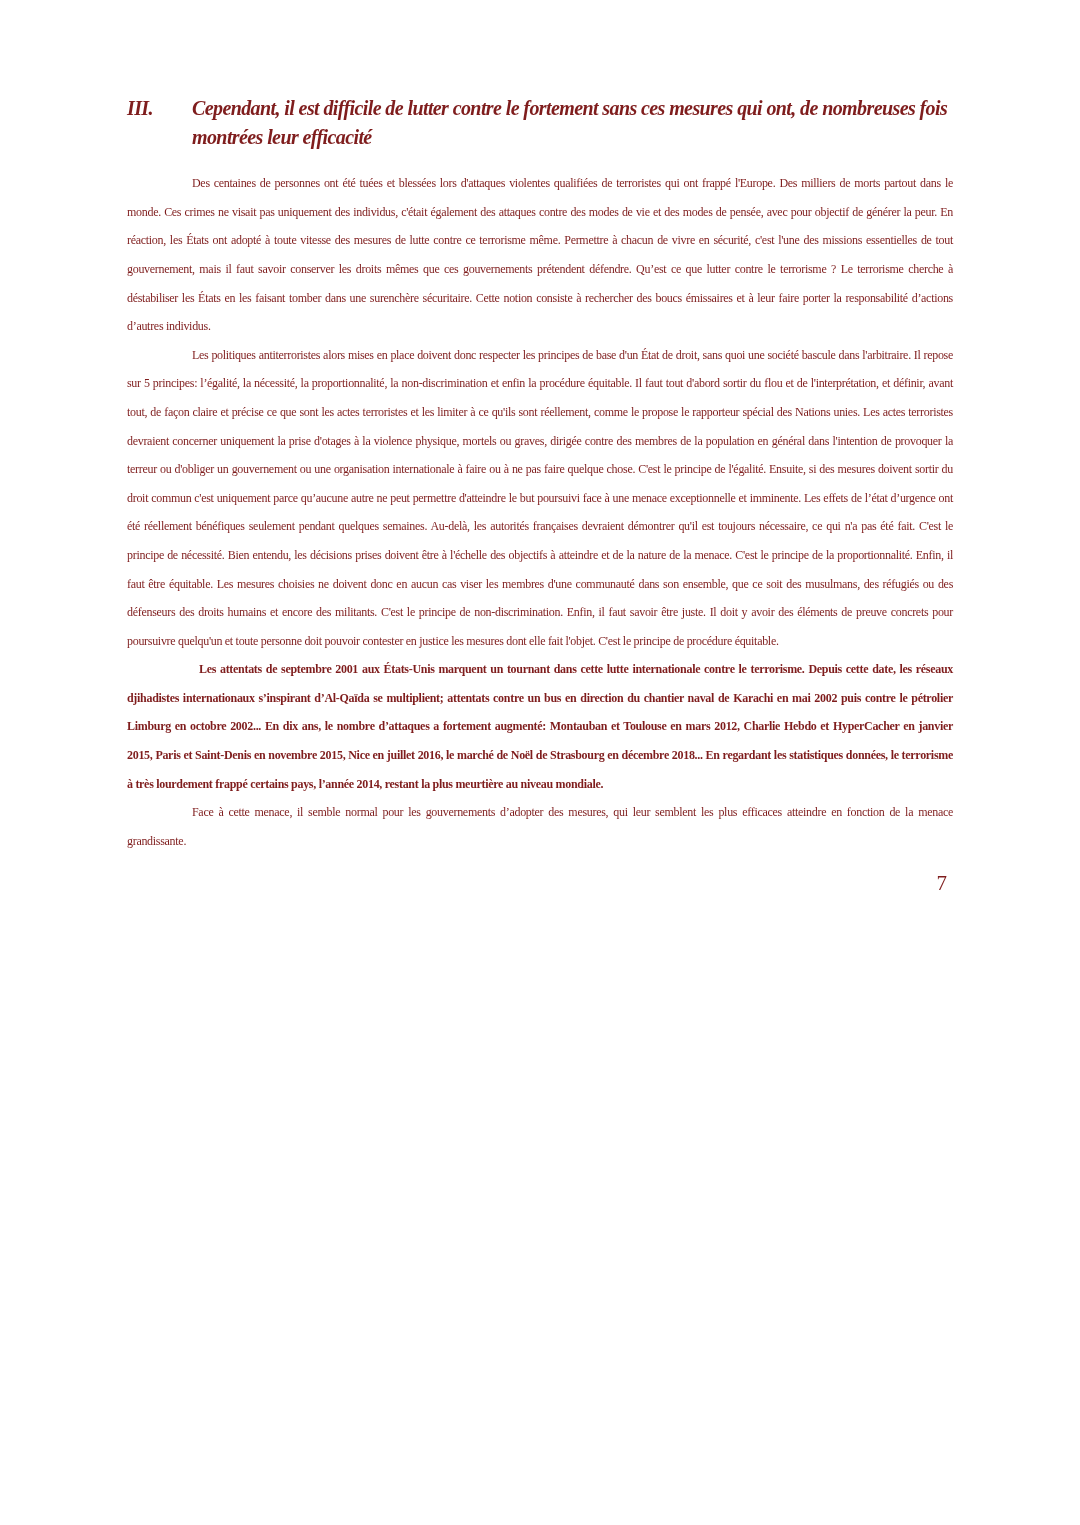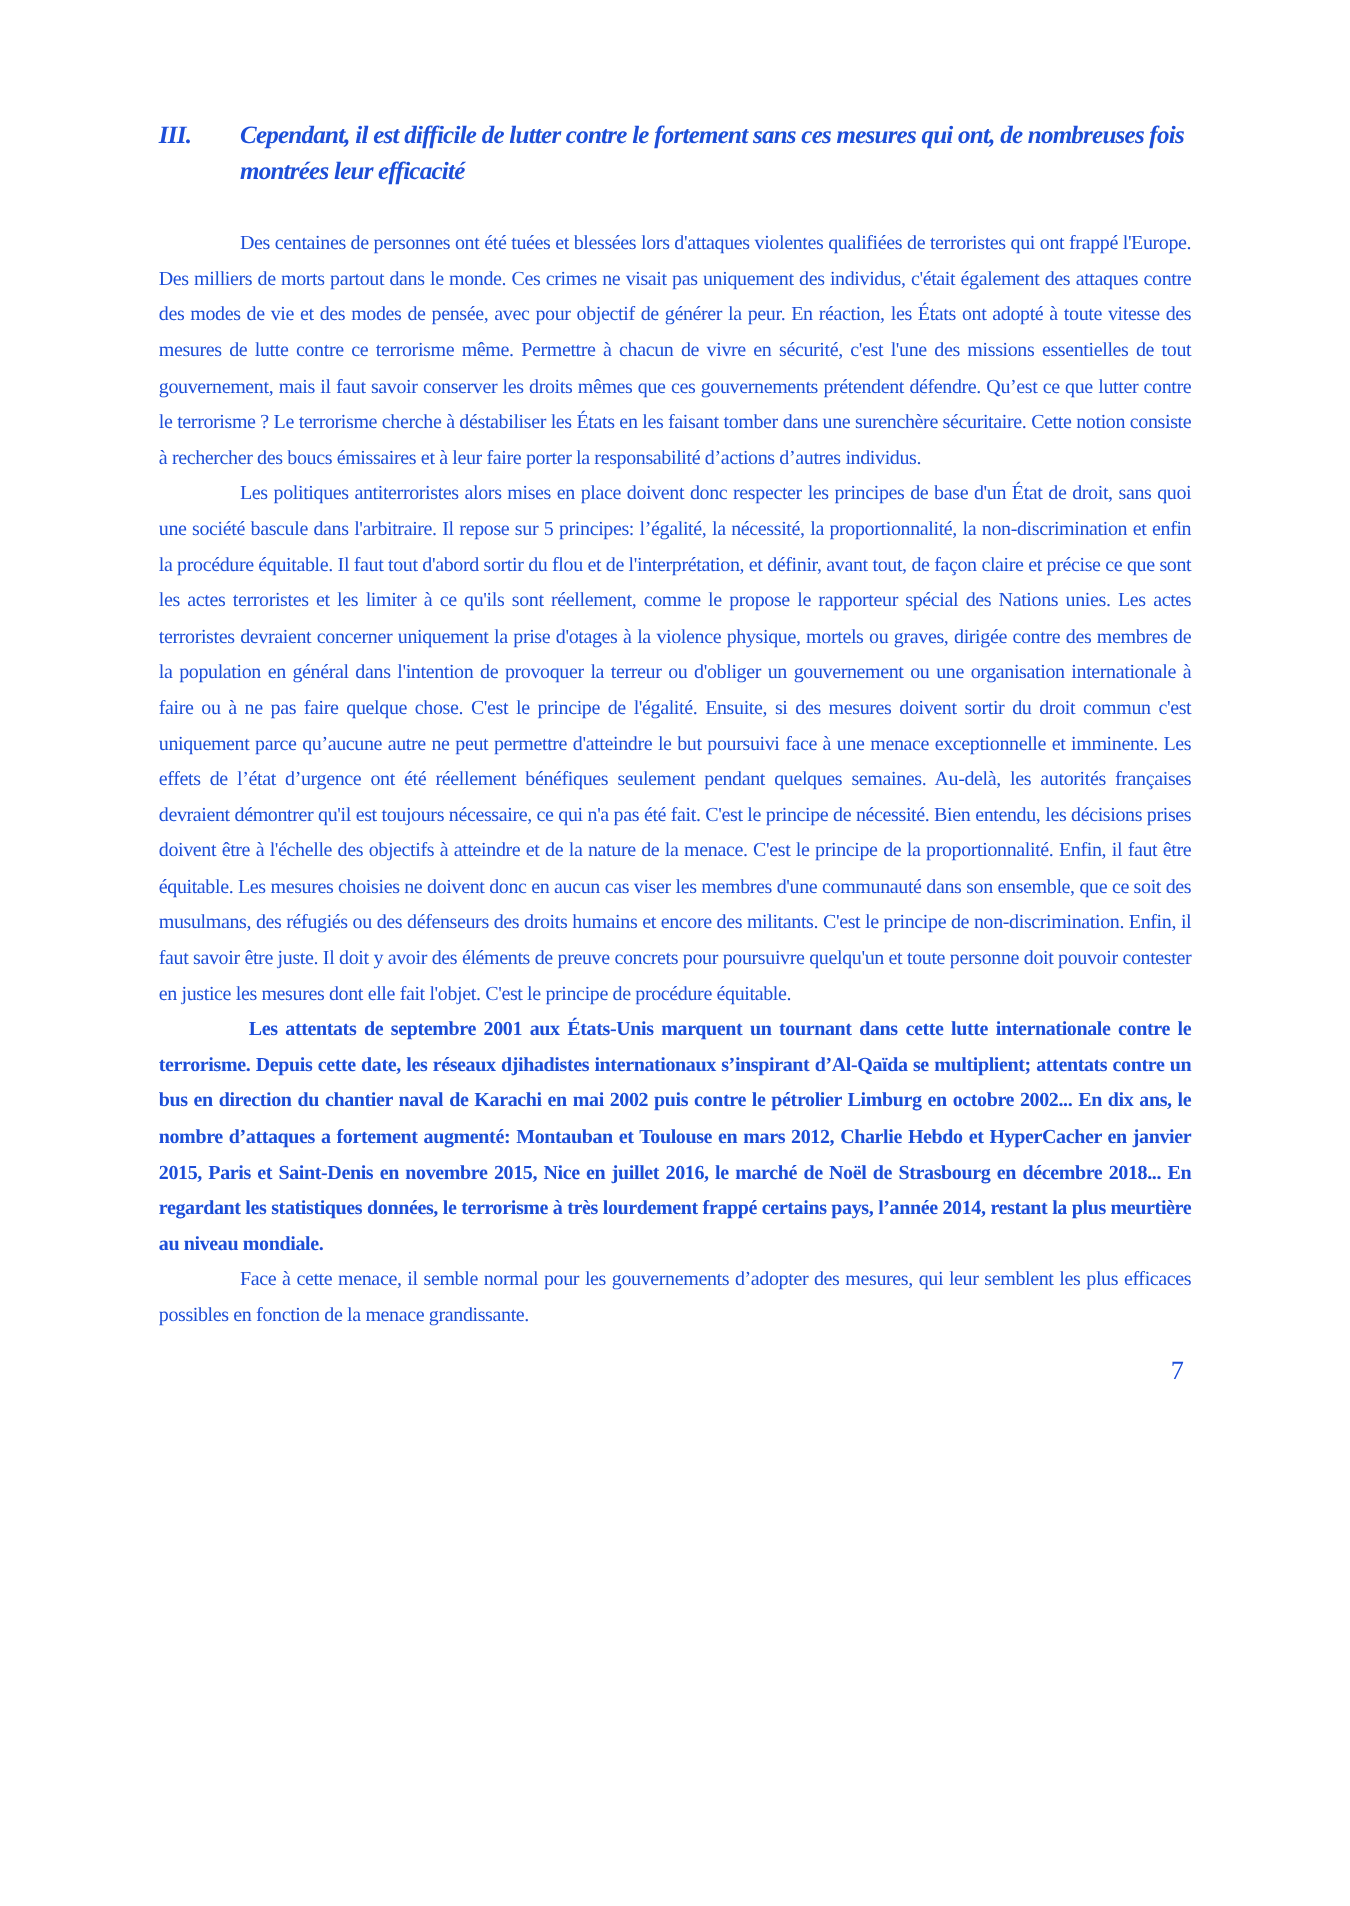--- a/index.html
+++ b/index.html
@@ -7,43 +7,43 @@
     padding: 0;
     background: #ffffff;
   }
   .page {
     position: relative;
     width: 1080px;
     height: 1525px;
     box-sizing: border-box;
     padding: 94px 127px 0 127px;
     background: #ffffff;
-    color: #1d4ed8;
+    color: #7f1d1d;
     font-family: "Liberation Serif", "DejaVu Serif", serif;
     overflow: hidden;
   }
   .heading {
     display: flex;
     align-items: flex-start;
     font-weight: bold;
     font-style: italic;
     font-size: 20px;
     line-height: 28.6px;
     letter-spacing: -0.6px;
   }
   .heading-num {
     flex: 0 0 65px;
     width: 65px;
   }
   .heading-text {
     flex: 1;
   }
   .content {
-    margin-top: 30px;
-    font-size: 16px;
+    margin-top: 18px;
+    font-size: 12px;
     line-height: 28.6px;
     letter-spacing: -0.3px;
     text-align: justify;
     text-justify: inter-word;
   }
   .content p {
     margin: 0;
     padding: 0;
     text-indent: 65px;
   }
@@ -66,18 +66,18 @@
 
   <div class="heading">
     <span class="heading-num">III.</span>
     <span class="heading-text">Cependant, il est difficile de lutter contre le fortement sans ces mesures qui ont, de nombreuses fois montrées leur efficacité</span>
   </div>
 
   <div class="content">
     <p>Des centaines de personnes ont été tuées et blessées lors d'attaques violentes qualifiées de terroristes qui ont frappé l'Europe. Des milliers de morts partout dans le monde. Ces crimes ne visait pas uniquement des individus, c'était également des attaques contre des modes de vie et des modes de pensée, avec pour objectif de générer la peur. En réaction, les États ont adopté à toute vitesse des mesures de lutte contre ce terrorisme même. Permettre à chacun de vivre en sécurité, c'est l'une des missions essentielles de tout gouvernement, mais il faut savoir conserver les droits mêmes que ces gouvernements prétendent défendre. Qu’est ce que lutter contre le terrorisme ? Le terrorisme cherche à déstabiliser les États en les faisant tomber dans une surenchère sécuritaire. Cette notion consiste à rechercher des boucs émissaires et à leur faire porter la responsabilité d’actions d’autres individus.</p>
     <p>Les politiques antiterroristes alors mises en place doivent donc respecter les principes de base d'un État de droit, sans quoi une société bascule dans l'arbitraire. Il repose sur 5 principes: l’égalité, la nécessité, la proportionnalité, la non-discrimination et enfin la procédure équitable. Il faut tout d'abord sortir du flou et de l'interprétation, et définir, avant tout, de façon claire et précise ce que sont les actes terroristes et les limiter à ce qu'ils sont réellement, comme le propose le rapporteur spécial des Nations unies. Les actes terroristes devraient concerner uniquement la prise d'otages à la violence physique, mortels ou graves, dirigée contre des membres de la population en général dans l'intention de provoquer la terreur ou d'obliger un gouvernement ou une organisation internationale à faire ou à ne pas faire quelque chose. C'est le principe de l'égalité. Ensuite, si des mesures doivent sortir du droit commun c'est uniquement parce qu’aucune autre ne peut permettre d'atteindre le but poursuivi face à une menace exceptionnelle et imminente. Les effets de l’état d’urgence ont été réellement bénéfiques seulement pendant quelques semaines. Au-delà, les autorités françaises devraient démontrer qu'il est toujours nécessaire, ce qui n'a pas été fait. C'est le principe de nécessité. Bien entendu, les décisions prises doivent être à l'échelle des objectifs à atteindre et de la nature de la menace. C'est le principe de la proportionnalité. Enfin, il faut être équitable. Les mesures choisies ne doivent donc en aucun cas viser les membres d'une communauté dans son ensemble, que ce soit des musulmans, des réfugiés ou des défenseurs des droits humains et encore des militants. C'est le principe de non-discrimination. Enfin, il faut savoir être juste. Il doit y avoir des éléments de preuve concrets pour poursuivre quelqu'un et toute personne doit pouvoir contester en justice les mesures dont elle fait l'objet. C'est le principe de procédure équitable.</p>
     <p class="indent-lg">Les attentats de septembre 2001 aux États-Unis marquent un tournant dans cette lutte internationale contre le terrorisme. Depuis cette date, les réseaux djihadistes internationaux s’inspirant d’Al-Qaïda se multiplient; attentats contre un bus en direction du chantier naval de Karachi en mai 2002 puis contre le pétrolier Limburg en octobre 2002... En dix ans, le nombre d’attaques a fortement augmenté: Montauban et Toulouse en mars 2012, Charlie Hebdo et HyperCacher en janvier 2015, Paris et Saint-Denis en novembre 2015, Nice en juillet 2016, le marché de Noël de Strasbourg en décembre 2018... En regardant les statistiques données, le terrorisme à très lourdement frappé certains pays, l’année 2014, restant la plus meurtière au niveau mondiale.</p>
-    <p>Face à cette menace, il semble normal pour les gouvernements d’adopter des mesures, qui leur semblent les plus efficaces possibles en fonction de la menace grandissante.</p>
+    <p>Face à cette menace, il semble normal pour les gouvernements d’adopter des mesures, qui leur semblent les plus efficaces atteindre en fonction de la menace grandissante.</p>
   </div>
 
   <div class="page-number">7</div>
 
 </div>
 
 </body></html>

